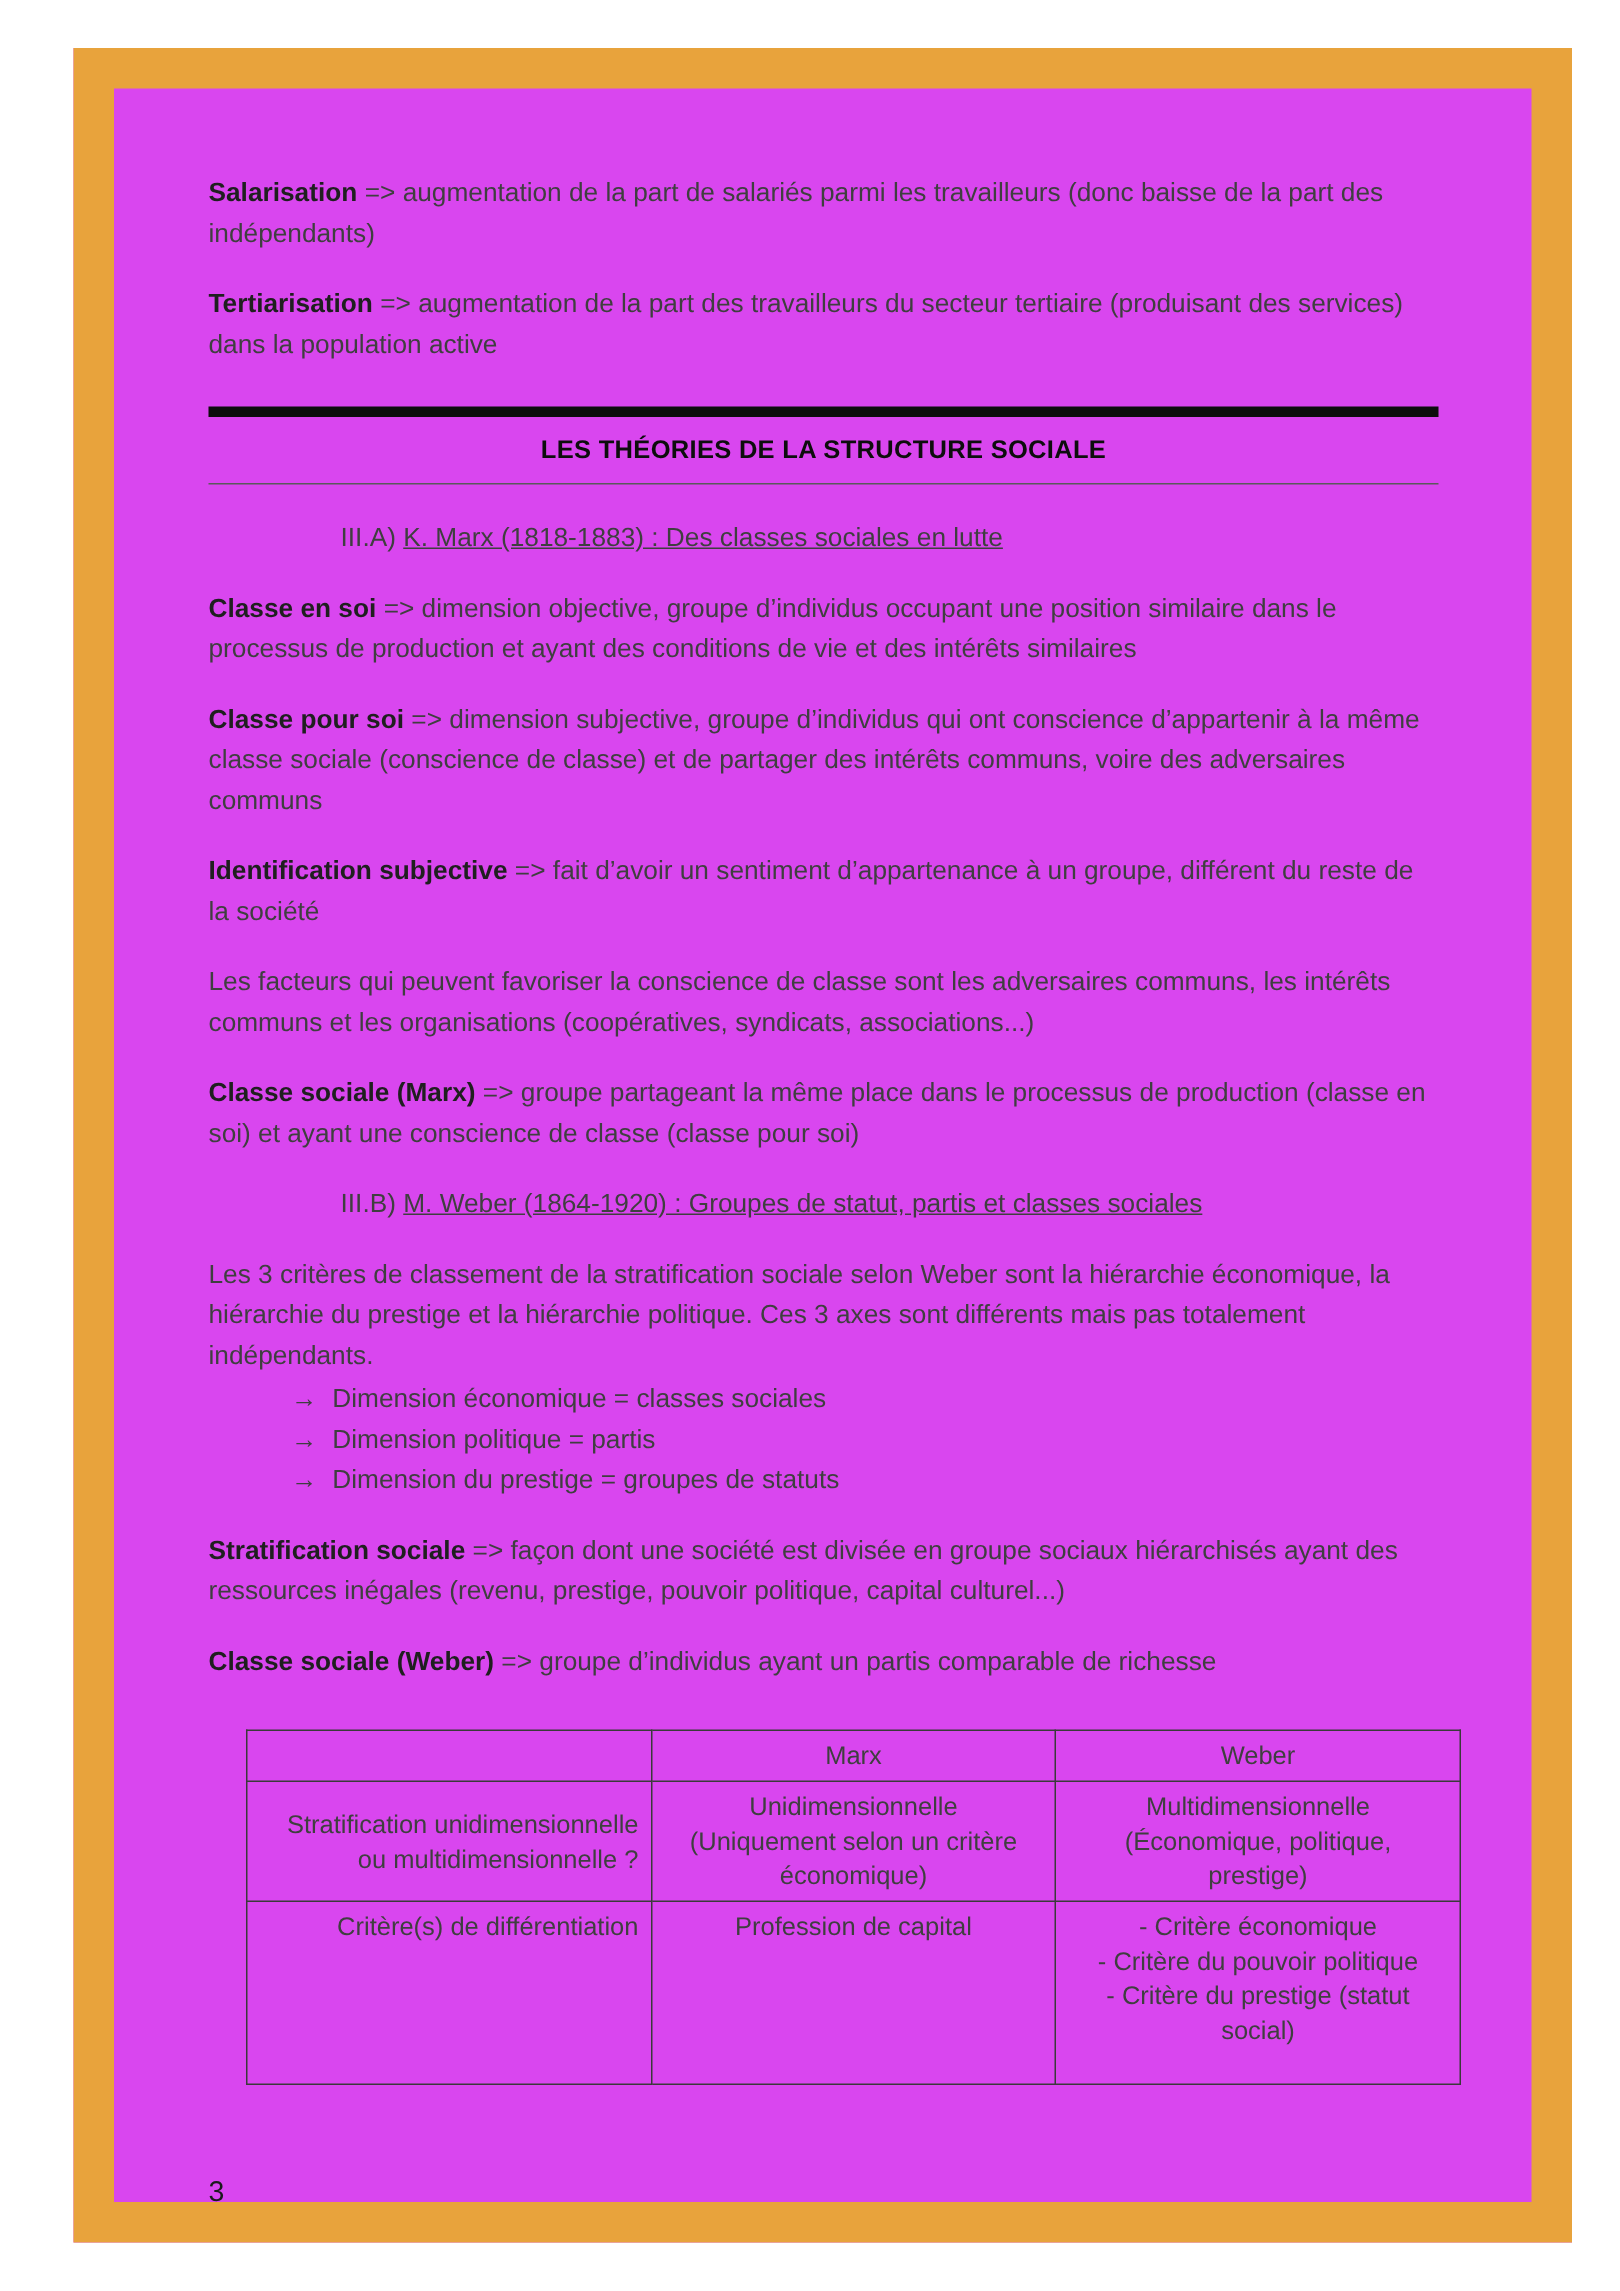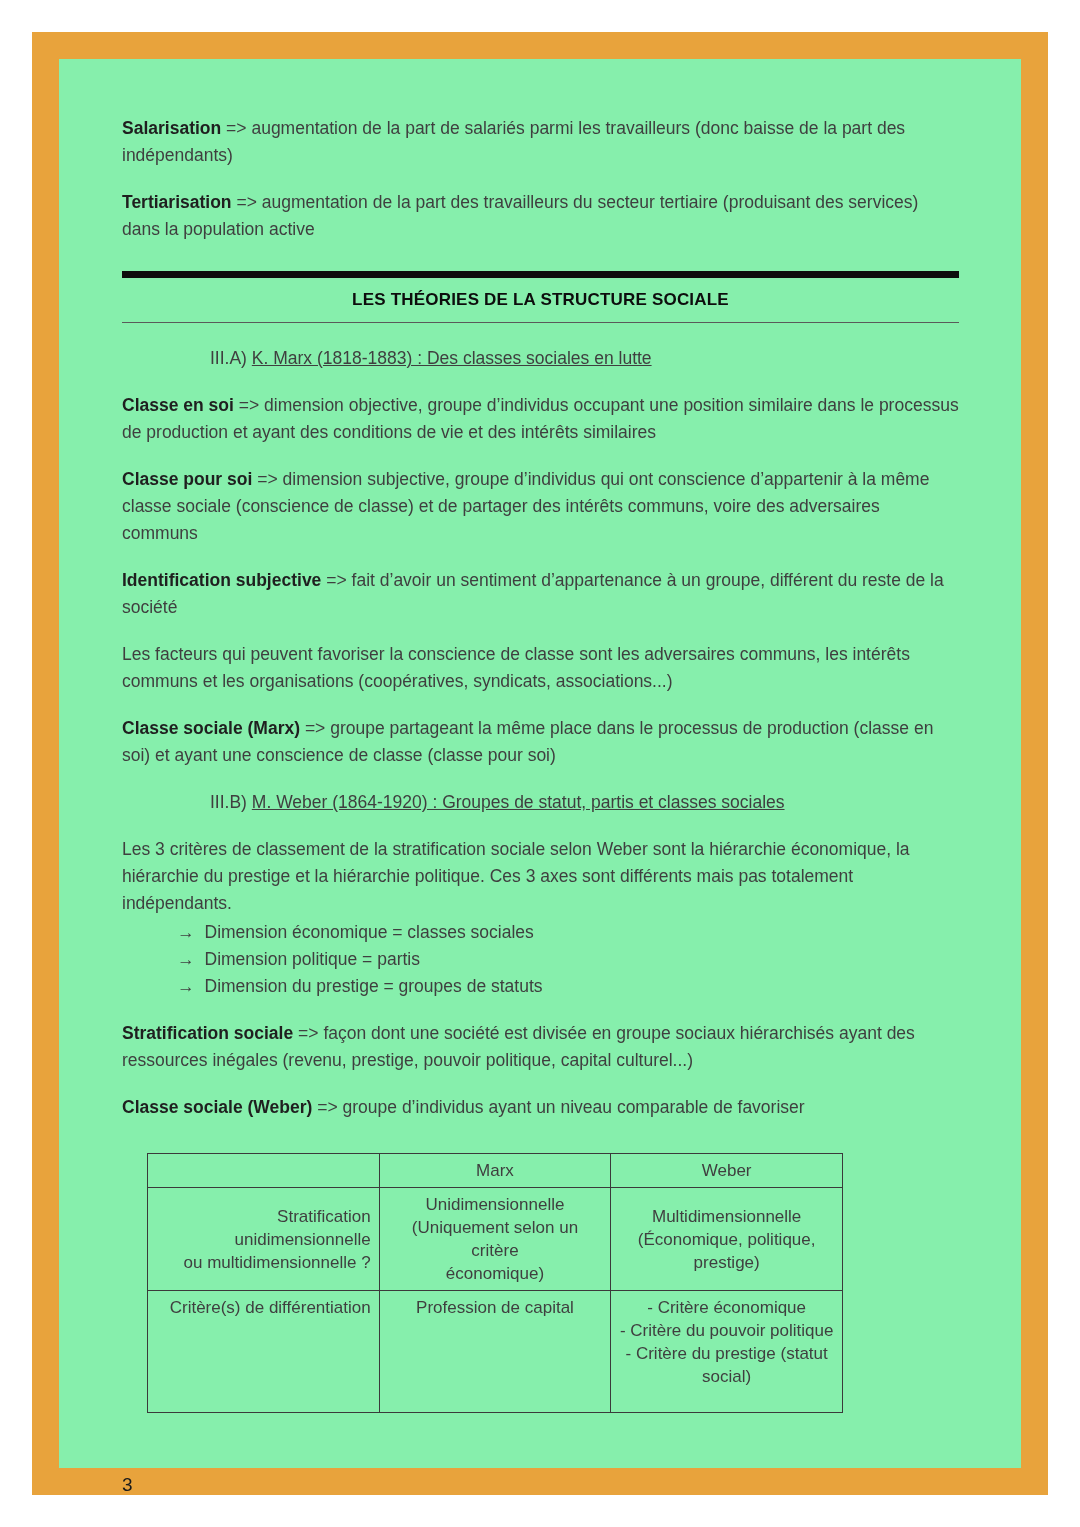--- a/index.html
+++ b/index.html
@@ -11,21 +11,22 @@
   *{margin:0;padding:0;box-sizing:border-box;}
   html,body{background:#ffffff;}
   body{
     width:1080px;height:1527px;position:relative;overflow:hidden;
     font-family:"Liberation Sans",sans-serif;
     color:var(--text);
   }
   .frame{
     position:absolute;inset:32px;
     border:27px solid var(--frame);
-    background:#86efac;
+    background:#d946ef;
+    margin-left:17px;
   }
   .content{
     padding:56px 62px 0 63px;
     font-size:17.5px;
     line-height:27px;
   }
   p.def, p.body-par{margin:0 0 20px 0;}
   b.term{color:var(--dark);font-weight:bold;}
   .sep{color:var(--text);}
   
@@ -40,21 +41,21 @@
   .subsection{margin:0 0 20px 88px;}
   .subsection .underlined{text-decoration:underline;}
   
   .arrow-list{margin:2px 0 20px 55px;}
   .arrow-item{line-height:27px;}
   .arrow-item .arrow{margin-right:10px;}
   
   table.cmp{
     border-collapse:collapse;
     margin:32px 0 0 25px;
-    width:696px;
+    width:810px;
     font-size:17px;
     line-height:23px;
     table-layout:fixed;
   }
   table.cmp td{
     border:1px solid #3a3a3a;
     padding:5px 8px;
     white-space:pre-line;
     vertical-align:middle;
   }
@@ -98,21 +99,21 @@
     <p class="body-par" style="margin-bottom:2px;">Les 3 critères de classement de la stratification sociale selon Weber sont la hiérarchie économique, la hiérarchie du prestige et la hiérarchie politique. Ces 3 axes sont différents mais pas totalement indépendants.</p>
 
     <div class="arrow-list">
       <div class="arrow-item"><span class="arrow">→</span><span>Dimension économique = classes sociales</span></div>
       <div class="arrow-item"><span class="arrow">→</span><span>Dimension politique = partis</span></div>
       <div class="arrow-item"><span class="arrow">→</span><span>Dimension du prestige = groupes de statuts</span></div>
     </div>
 
     <p class="def"><b class="term">Stratification sociale</b> <span class="sep">=&gt;</span> <span>façon dont une société est divisée en groupe sociaux hiérarchisés ayant des ressources inégales (revenu, prestige, pouvoir politique, capital culturel...)</span></p>
 
-    <p class="def"><b class="term">Classe sociale (Weber)</b> <span class="sep">=&gt;</span> <span>groupe d’individus ayant un niveau comparable de favoriser</span></p>
+    <p class="def"><b class="term">Classe sociale (Weber)</b> <span class="sep">=&gt;</span> <span>groupe d’individus ayant un partis comparable de richesse</span></p>
 
     <table class="cmp">
       <tbody>
         <tr class="hdr">
           <td class="c"></td>
           <td class="c">Marx</td>
           <td class="c">Weber</td>
         </tr>
         <tr>
           <td class="l">Stratification unidimensionnelle

